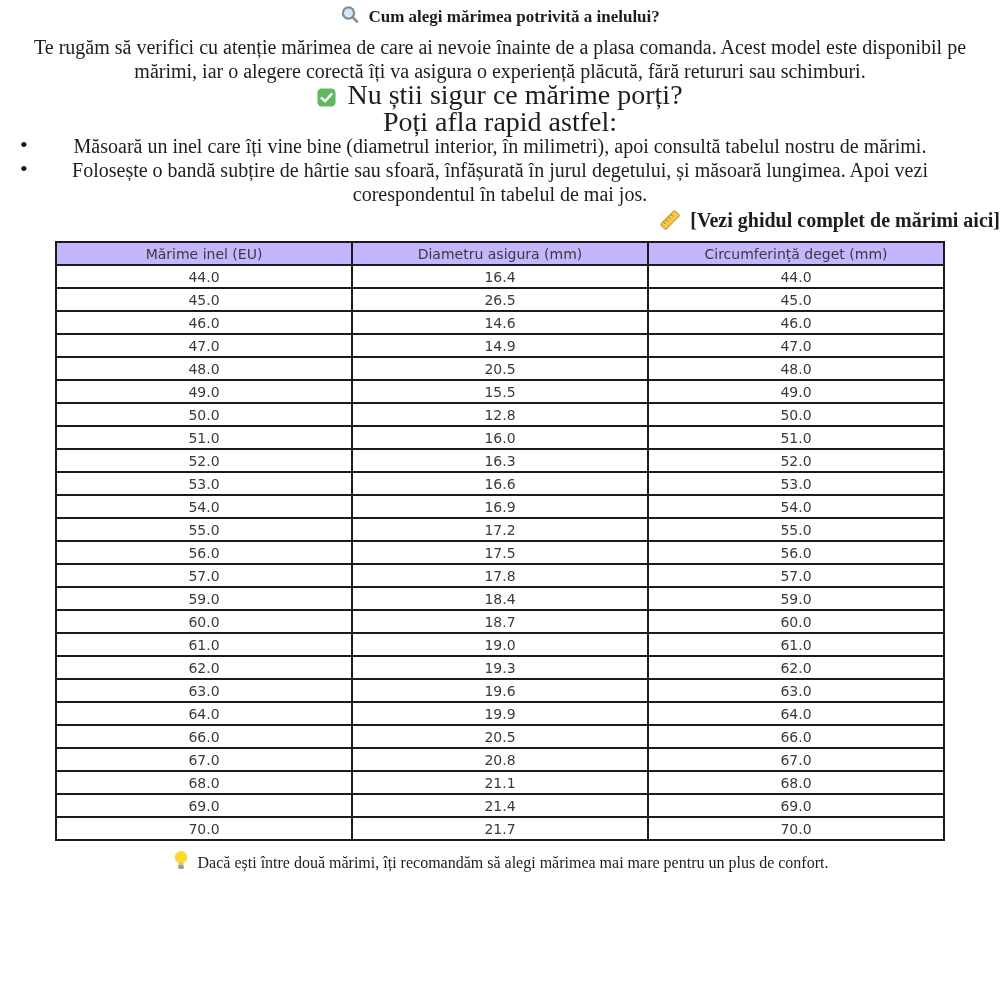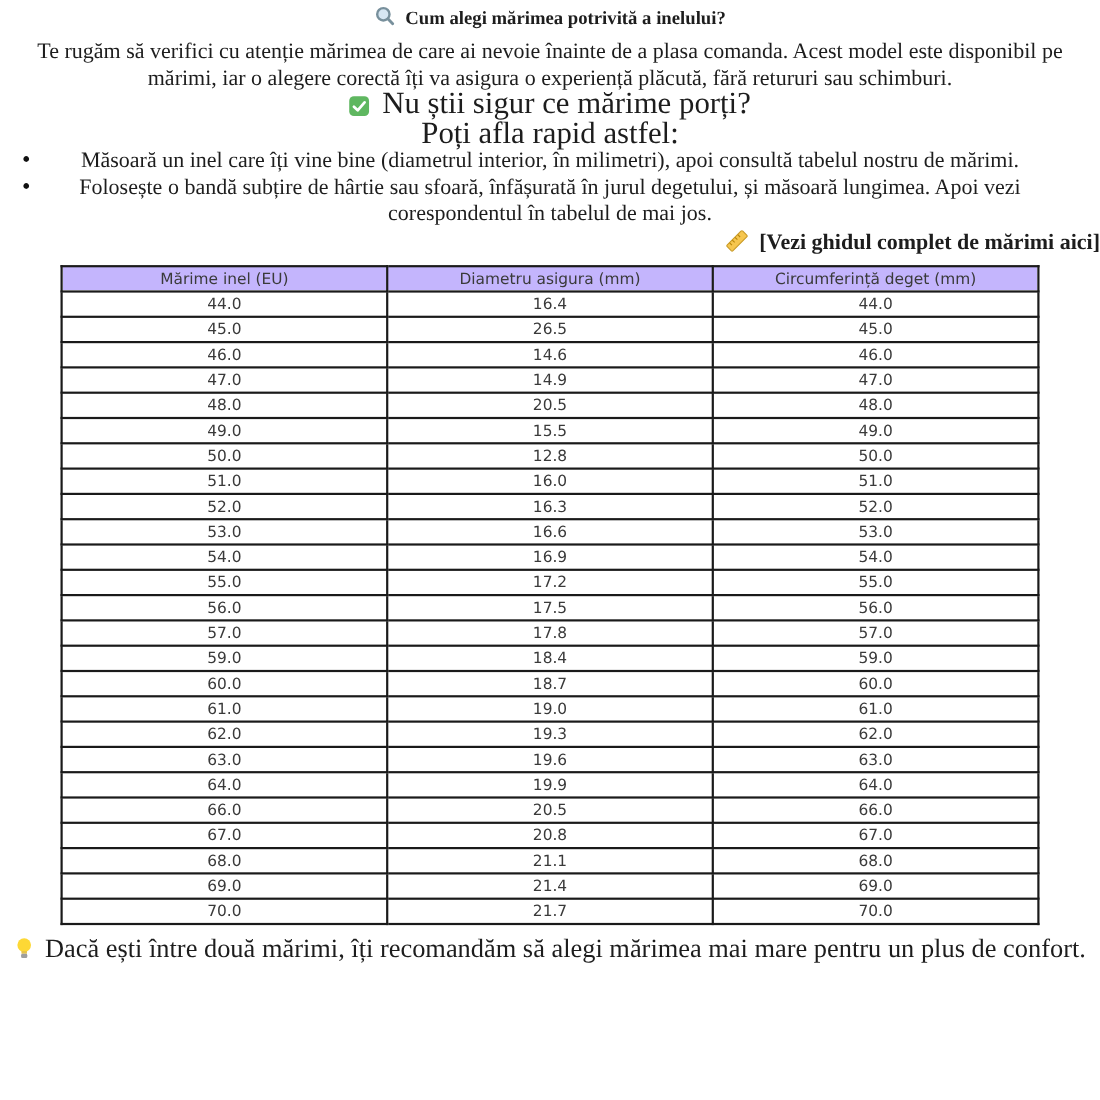--- a/index.html
+++ b/index.html
@@ -38,21 +38,21 @@
     font-size:14px; color:#3a3a3a;
   }
   table.sizes th, table.sizes td {
     border:2px solid #1a1a1a; height:21px;
     text-align:center; vertical-align:middle;
     font-weight:normal; padding:0; overflow:hidden;
   }
   table.sizes th { background:#c4b5fd;margin-left:36px; }
   table.sizes td { background:#ffffff; }
   .footer {
-    text-align:center; font-size:24px; line-height:26px;
+    text-align:center; font-size:16px; line-height:26px;
     margin:9px 4px 0 4px;
   }
   a.guide-link { color:#1d1d1d; text-decoration:none; cursor:pointer; }
 </style>
 </head>
 <body>
 
 <div class="page">
 
   <h1 class="title">

